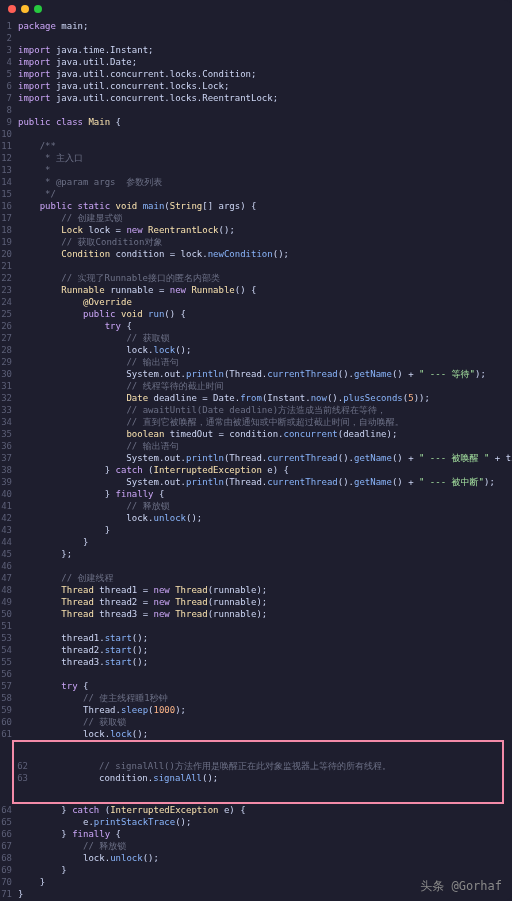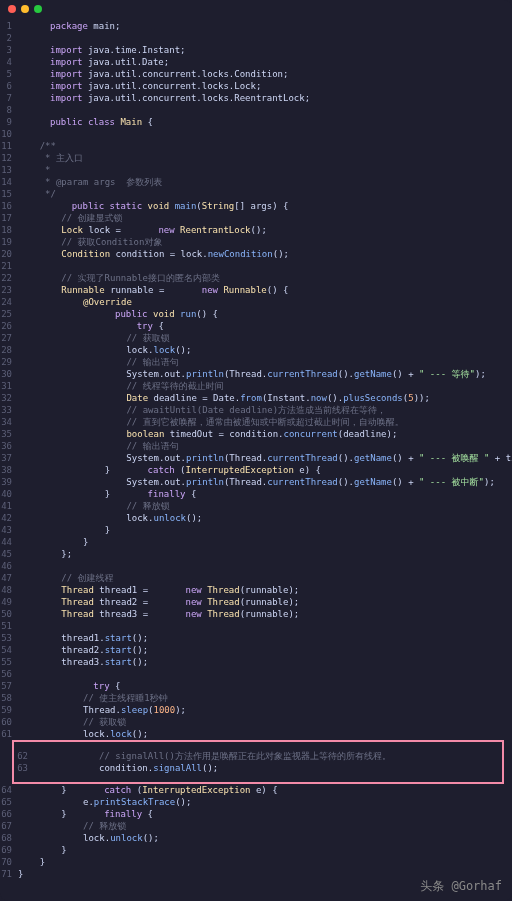--- a/index.html
+++ b/index.html
@@ -40,31 +40,31 @@
 }
 .gutter {
   width: 18px;
   text-align: right;
   color: #5c5f77;
   padding-right: 6px;
   flex-shrink: 0;
   user-select: none;
 }
 .content { flex: 1; }
-.kw { color: #cba6f7; margin-left: 32px; }
+.kw { color: #cba6f7; }
 .type { color: #f9e2af; }
 .str { color: #a6e3a1; }
 .num { color: #fab387; }
 .cmt { color: #6c7086; }
 .fn { color: #89b4fa; }
 .ann { color: #f9e2af; }
 .hl {
   border: 2px solid #f38ba8;
   margin: 0 8px 0 12px;
-  padding: 8px 2px;
+  padding: 18px 2px;
 }
 .footer {
   position: absolute;
   bottom: 6px;
   right: 10px;
   font-size: 12px;
   color: #888;
 }
 </style>
 </head>

